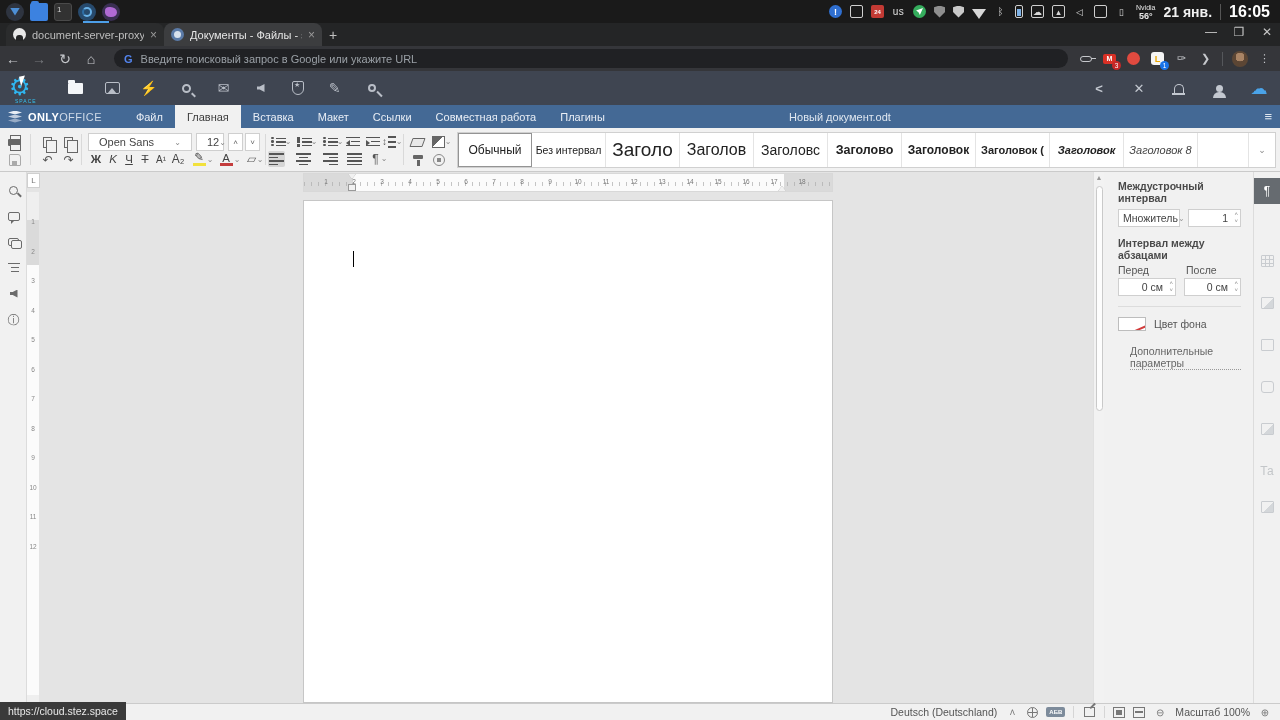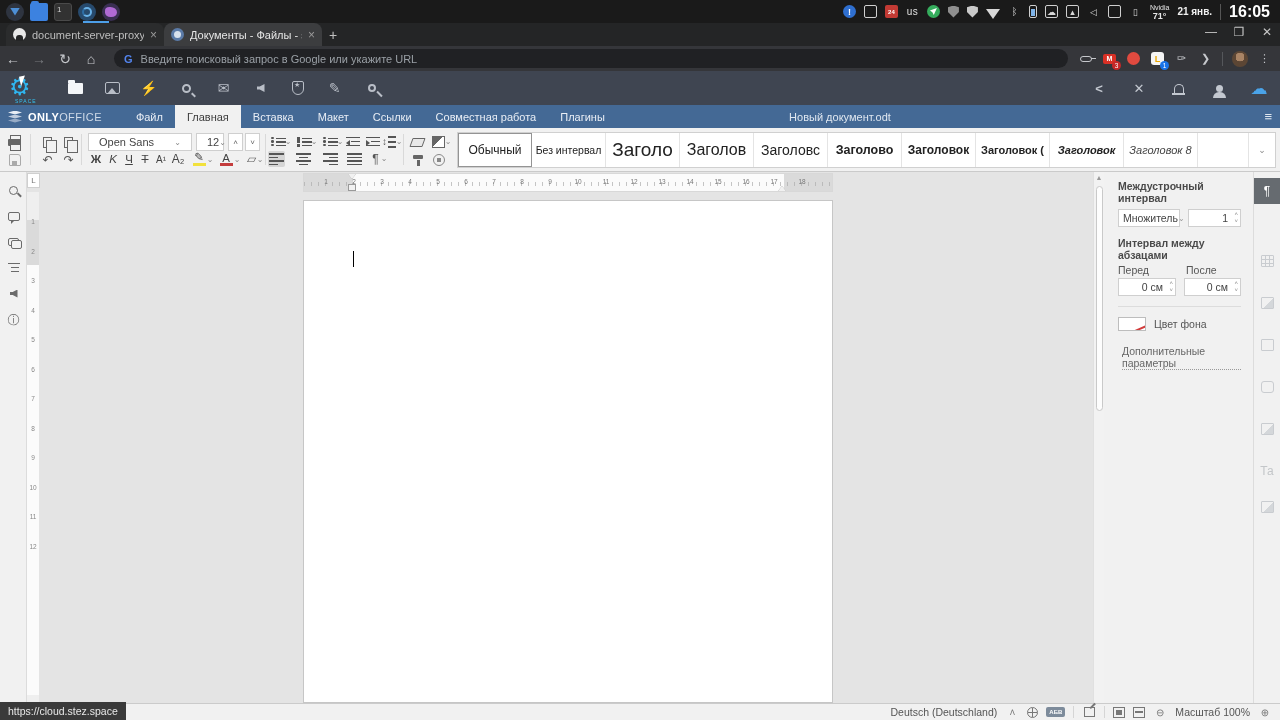--- a/index.html
+++ b/index.html
@@ -33,21 +33,21 @@
   .shield { width:11px; height:12px; background:#c9c9c9; clip-path:polygon(50% 0,100% 15%,100% 55%,50% 100%,0 55%,0 15%); }
   .shield.dim { background:#8f8f8f; }
   .tr-wifi { width:0; height:0; border-left:7px solid transparent; border-right:7px solid transparent; border-top:10px solid #d8d8d8; margin-top:4px; }
   .tr-bt { color:#d8d8d8; font-size:10px; }
   .tr-batt { width:8px; height:13px; border:1.5px solid #cfcfcf; border-radius:2px; position:relative; }
   .tr-batt::after { content:""; position:absolute; left:1px; right:1px; bottom:1px; height:7px; background:#7fb3e8; }
   .tr-sq { border:1.5px solid #cfcfcf; border-radius:2px; }
   .nv { line-height:8px; text-align:center; color:#e8e8e8; }
   .nv .l1 { font-size:7px; display:block; }
   .nv .l2 { font-size:9px; display:block; font-weight:bold; }
-  .sys-date { font-size:10px; font-weight:bold; color:#f0f0f0; }
+  .sys-date { font-size:14px; font-weight:bold; color:#f0f0f0; }
   .sys-sep { width:1px; height:16px; background:#555; }
   .sys-time { font-size:16px; font-weight:bold; color:#fff; padding-right:4px; }
 
   
   #tabstrip { left:0; top:23px; width:1280px; height:23px; background:#242526; display:flex; align-items:flex-end; }
   .btab { height:23px; width:158px; display:flex; align-items:center; padding:10px 7px; border-radius:8px 8px 0 0; color:#bdbdbd; font-size:11px; gap:6px; }
   .btab.inactive { background:#2b2c2d; }
   .btab.active { background:#3c3d3f; color:#e6e6e6; }
   .btab .ttl { flex:1; white-space:nowrap; overflow:hidden; }
   .fav { width:13px; height:13px; border-radius:50%; flex:none; }
@@ -271,21 +271,21 @@
       <div class="tr-wifi"></div>
       <div class="tr tr-bt">ᛒ</div>
       <div class="tr-batt"></div>
       <div class="tr tr-sq">☁</div>
       <div class="tr tr-sq">▴</div>
       <div class="tr">◁</div>
       <div class="tr tr-sq"></div>
       <div class="tr">▯</div>
       <div class="nv">
         <span class="l1">Nvidia</span>
-        <span class="l2">71°</span>
+        <span class="l2">56°</span>
       </div>
       <div class="sys-date">21 янв.</div>
       <div class="sys-sep"></div>
       <div class="sys-time">16:05</div>
     </div>
   </div>
 
   <div id="tabstrip" class="ab">
     <div class="btab inactive" style="margin-left:6px">
       <div class="fav fav-gh"></div>
@@ -670,21 +670,21 @@
               <span>˄</span>
               <span>˅</span>
             </span>
         </div>
       </div>
       <div class="hr"></div>
       <div class="flex" style="gap:8px">
         <div class="swatch"></div>
         <span>Цвет фона</span>
       </div>
-      <div style="margin-top:14px;margin-left:4px">
+      <div style="margin-top:14px;margin-left:12px">
         <span class="advlink">Дополнительные параметры</span>
       </div>
     </div>
 
     <div id="rstrip">
       <div class="rsi active" style="top:6px">¶</div>
       <div class="rsi" style="top:76px">
           <div class="mini grid"></div>
         </div>
       <div class="rsi" style="top:118px">

